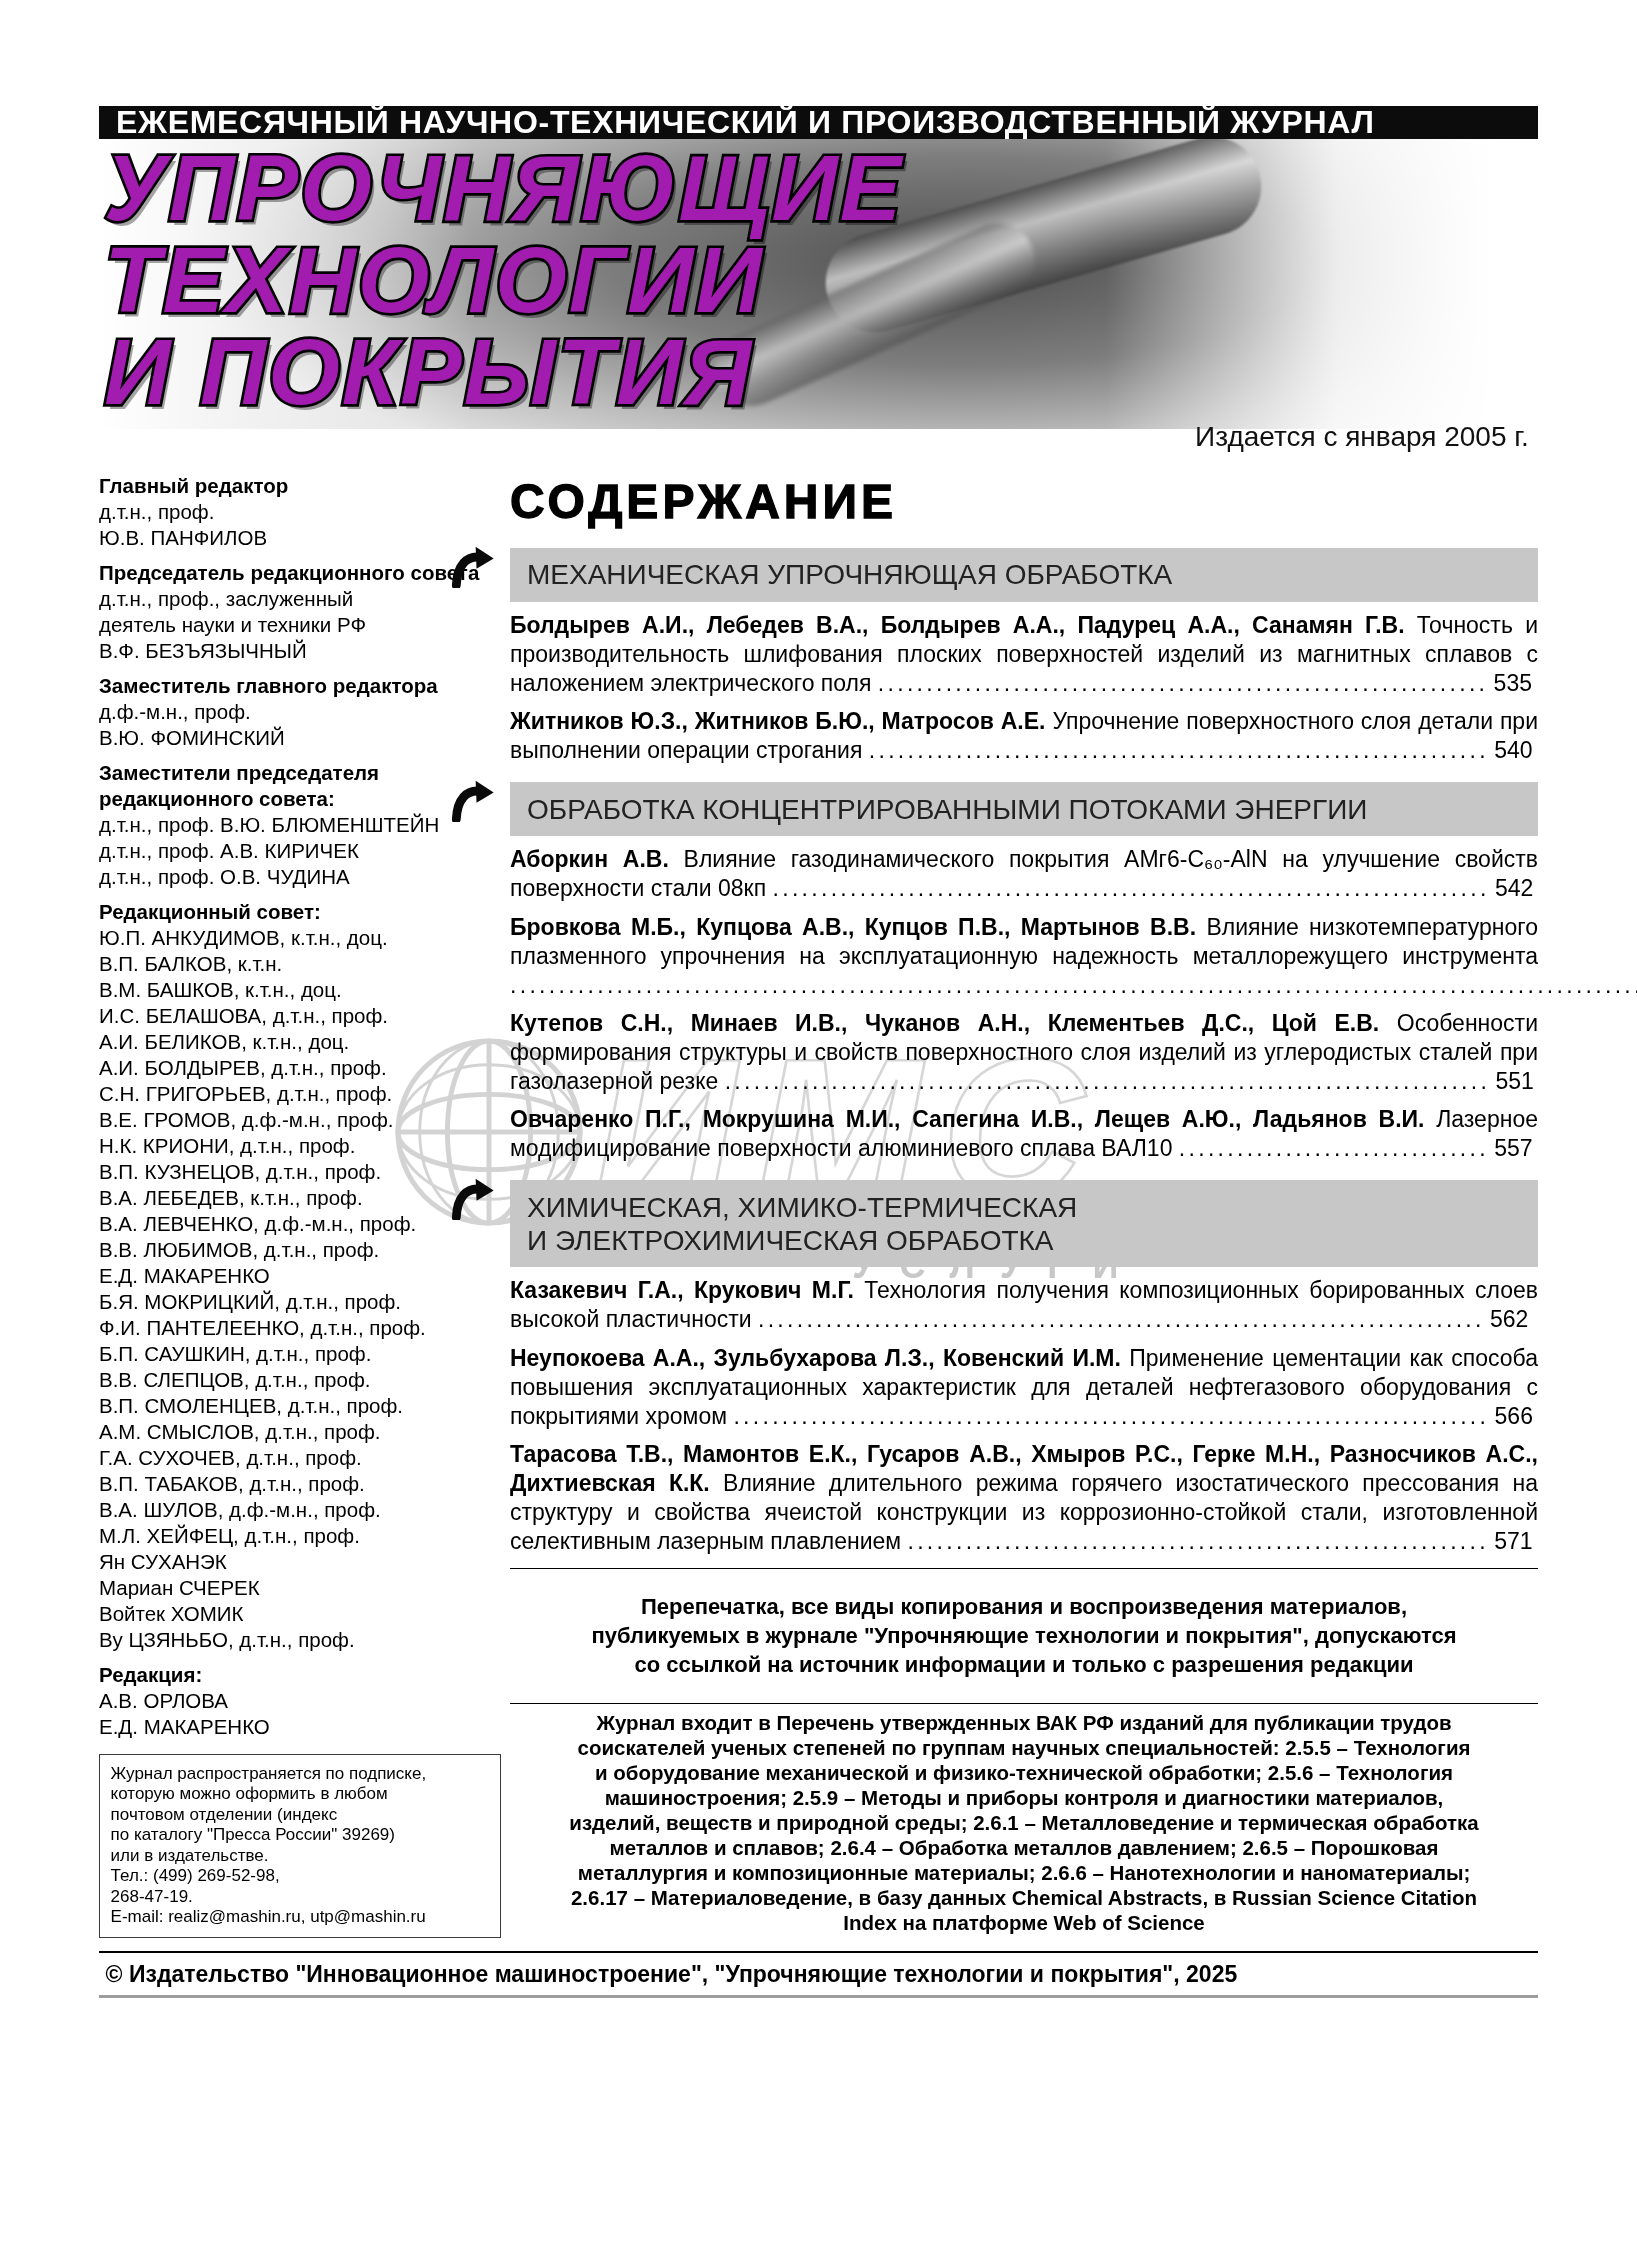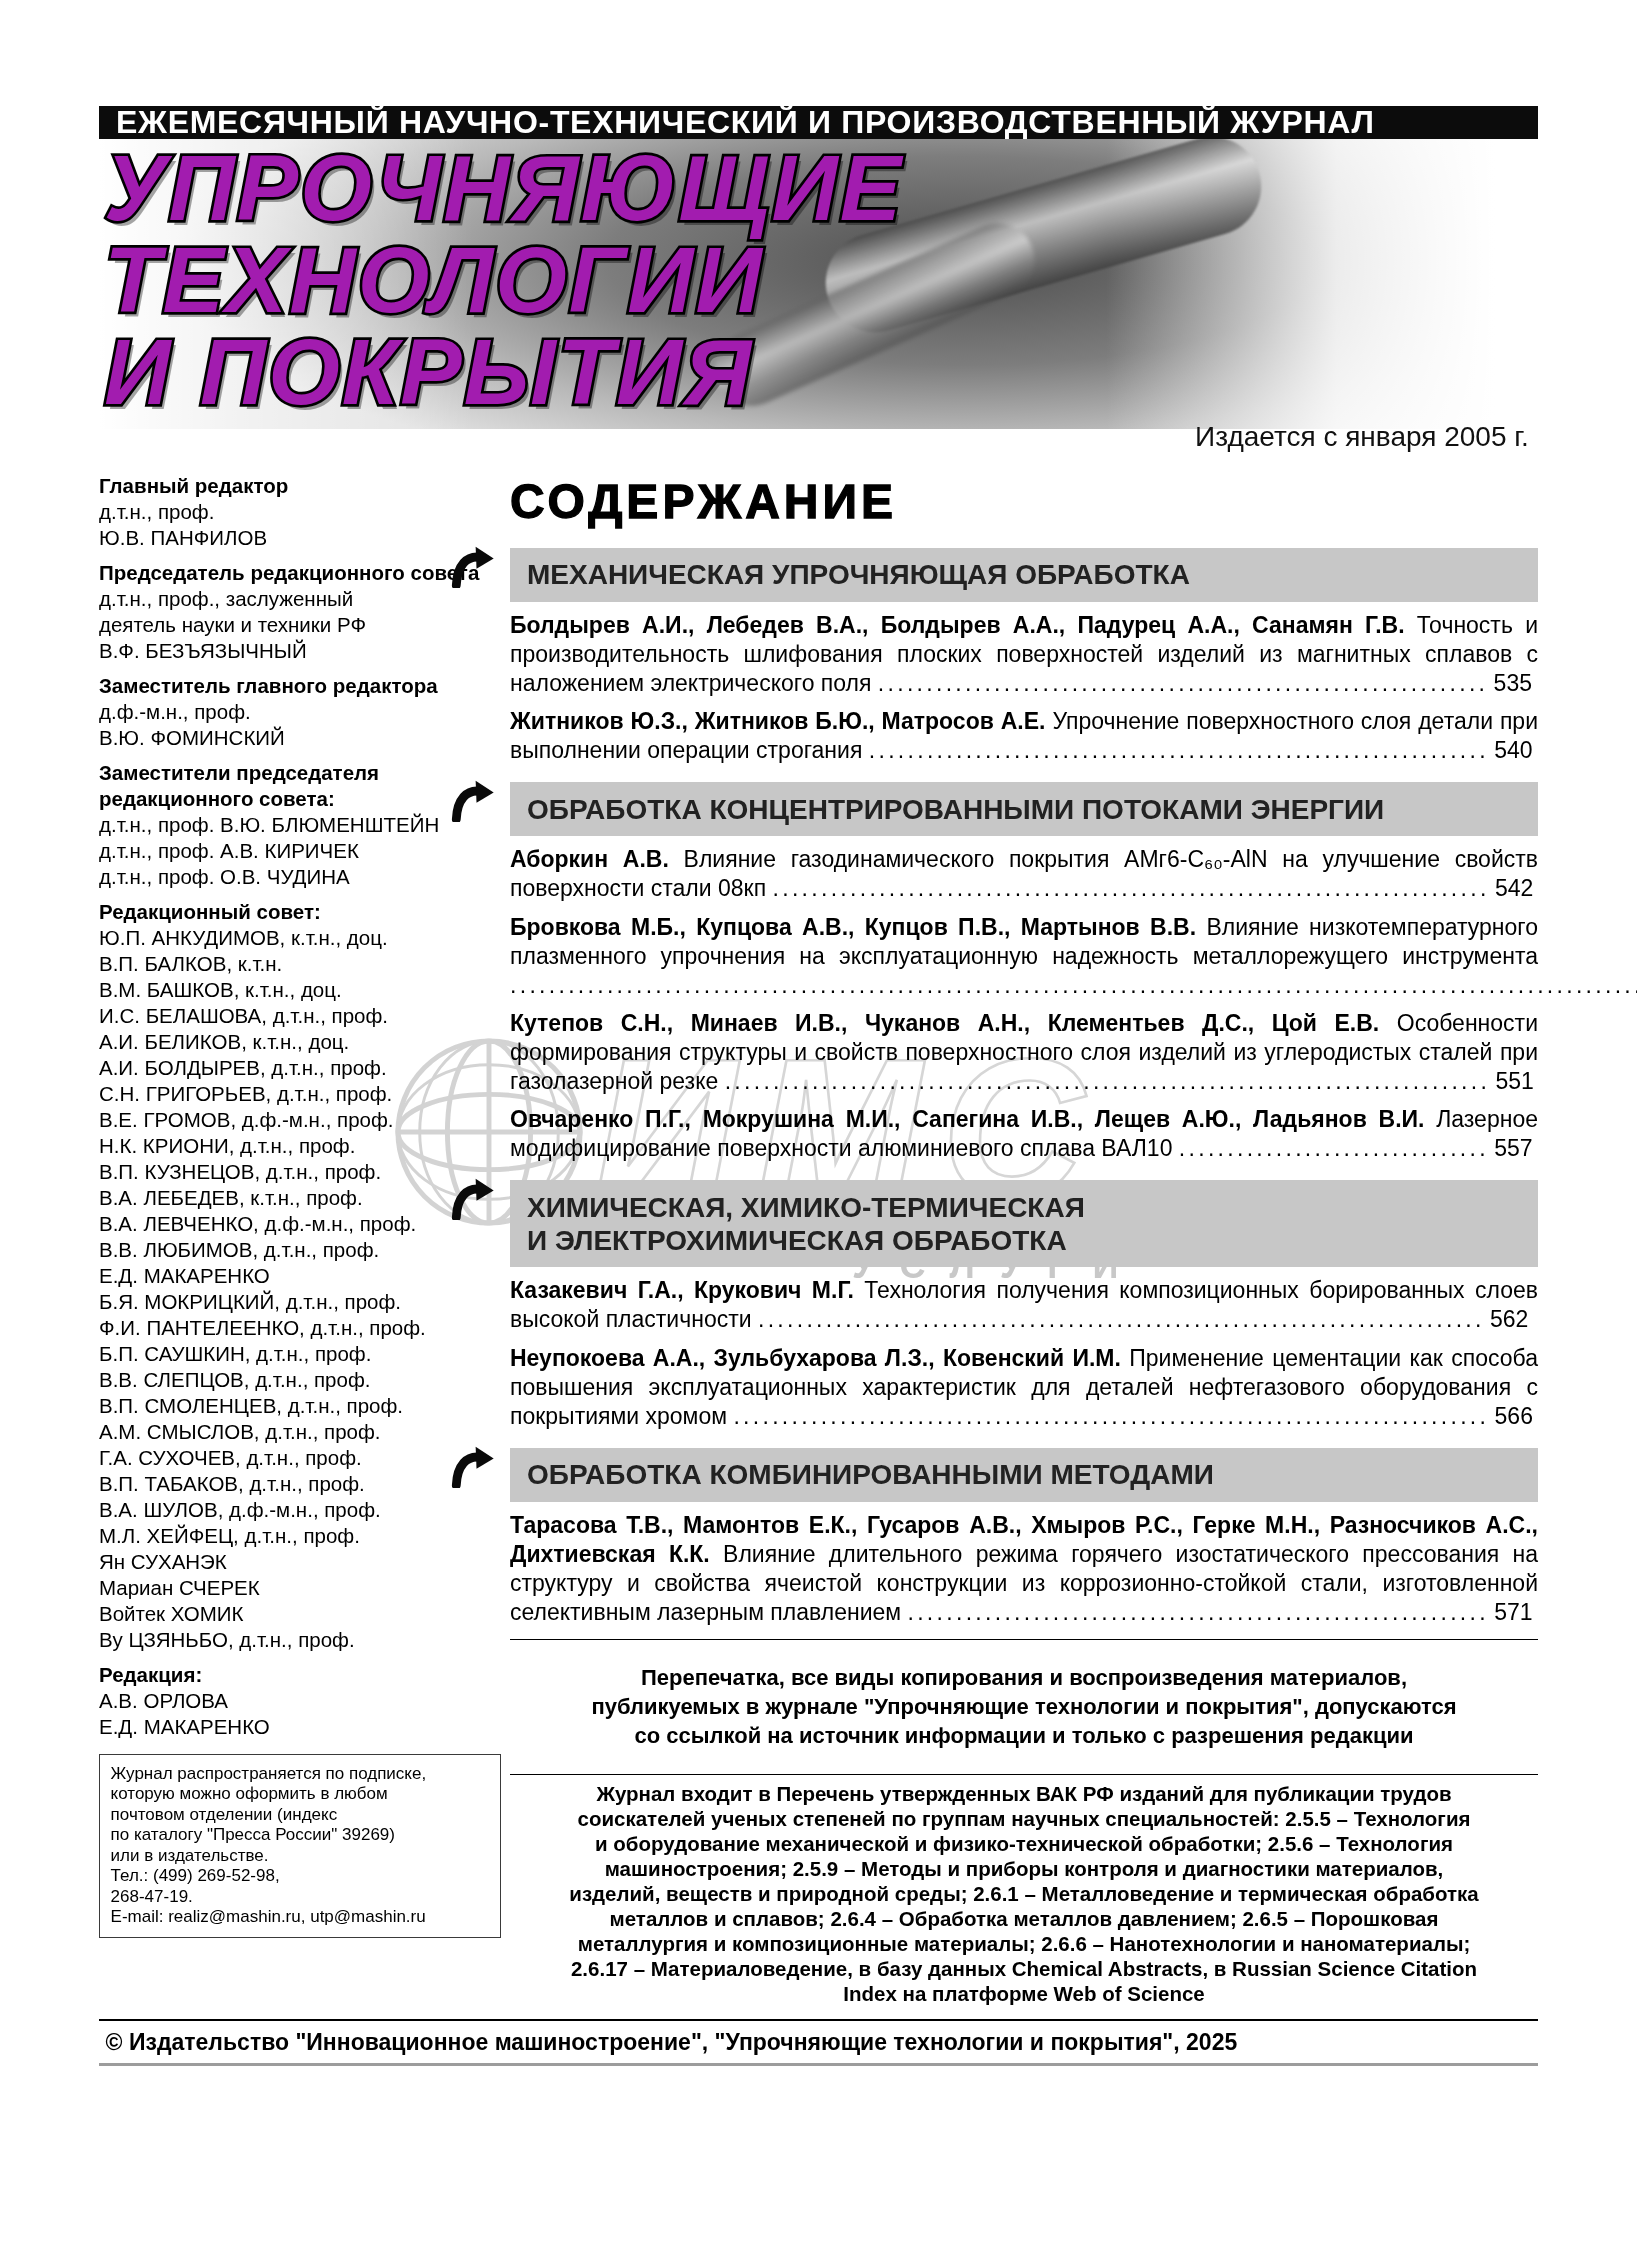--- a/index.html
+++ b/index.html
@@ -67,21 +67,21 @@
   }
   .ib-sep { border-top:1.3px solid #3a3a3a; margin-top:8px; padding-top:8px; }
 
   .content { flex:1; min-width:0; }
   .toc-title {
     font-size:48px; line-height:58px; font-weight:bold; letter-spacing:4px;
     -webkit-text-stroke:1.3px #000; margin-bottom:17px;
   }
   .secbar {
     position:relative; background:#c7c7c7; color:#222;
-    font-weight:bold; font-size:28px; line-height:33px;
+    font-weight:normal; font-size:28px; line-height:33px;
     padding:10.6px 17px; margin:17px 0 6.6px;
   }
   .toc-section:first-of-type .secbar { margin-top:0; }
   .secbar-label { white-space:pre-line; }
   .arrow { position:absolute; left:-59px; top:-4px; width:44px; height:44px; }
   .arrow svg { width:100%; height:100%; }
 
   .entry { margin:9.2px 0; font-size:23px; line-height:29px; text-align:justify; }
   .authors { font-weight:bold; }
   .dots { letter-spacing:3.3px; }
@@ -303,29 +303,20 @@
 И ЭЛЕКТРОХИМИЧЕСКАЯ ОБРАБОТКА</span>
         </div>
         <div>
 
         <div class="entry"><span class="authors">Казакевич Г.А., Крукович М.Г.</span> <span class="title">Технология получения композиционных борированных слоев высокой пластичности</span> <span class="dots">...........................................................................</span><span class="page-num">562</span></div>
             <div class="entry"><span class="authors">Неупокоева А.А., Зульбухарова Л.З., Ковенский И.М.</span> <span class="title">Применение цементации как способа повышения эксплуатационных характеристик для деталей нефтегазового оборудования с покрытиями хромом</span> <span class="dots">..............................................................................</span><span class="page-num">566</span></div>
           </div>
       </section>
 
       <section class="toc-section">
-        <div class="secbar">
-          <span class="arrow">
-            <svg viewBox="0 0 100 100" aria-hidden="true">
-              <path d="M12,94 C14,48 36,26 66,30" fill="none" stroke="#0a0a0a" stroke-width="20" stroke-linecap="round"></path>
-              <polygon points="56,6 97,33 58,56" fill="#0a0a0a"></polygon>
-            </svg>
-          </span>
-          <span class="secbar-label">ОБРАБОТКА КОМБИНИРОВАННЫМИ МЕТОДАМИ</span>
-        </div>
         <div>
 
         <div class="entry"><span class="authors">Тарасова Т.В., Мамонтов Е.К., Гусаров А.В., Хмыров Р.С., Герке М.Н., Разносчиков А.С., Дихтиевская К.К.</span> <span class="title">Влияние длительного режима горячего изостатического прессования на структуру и свойства ячеистой конструкции из коррозионно-стойкой стали, изготовленной селективным лазерным плавлением</span> <span class="dots">............................................................</span><span class="page-num">571</span></div>
           </div>
       </section>
 
       <div class="note reprint">
         <div class="reprint-inner">Перепечатка, все виды копирования и воспроизведения материалов, публикуемых в журнале "Упрочняющие технологии и покрытия", допускаются со ссылкой на источник информации и только с разрешения редакции</div>
       </div>
 

